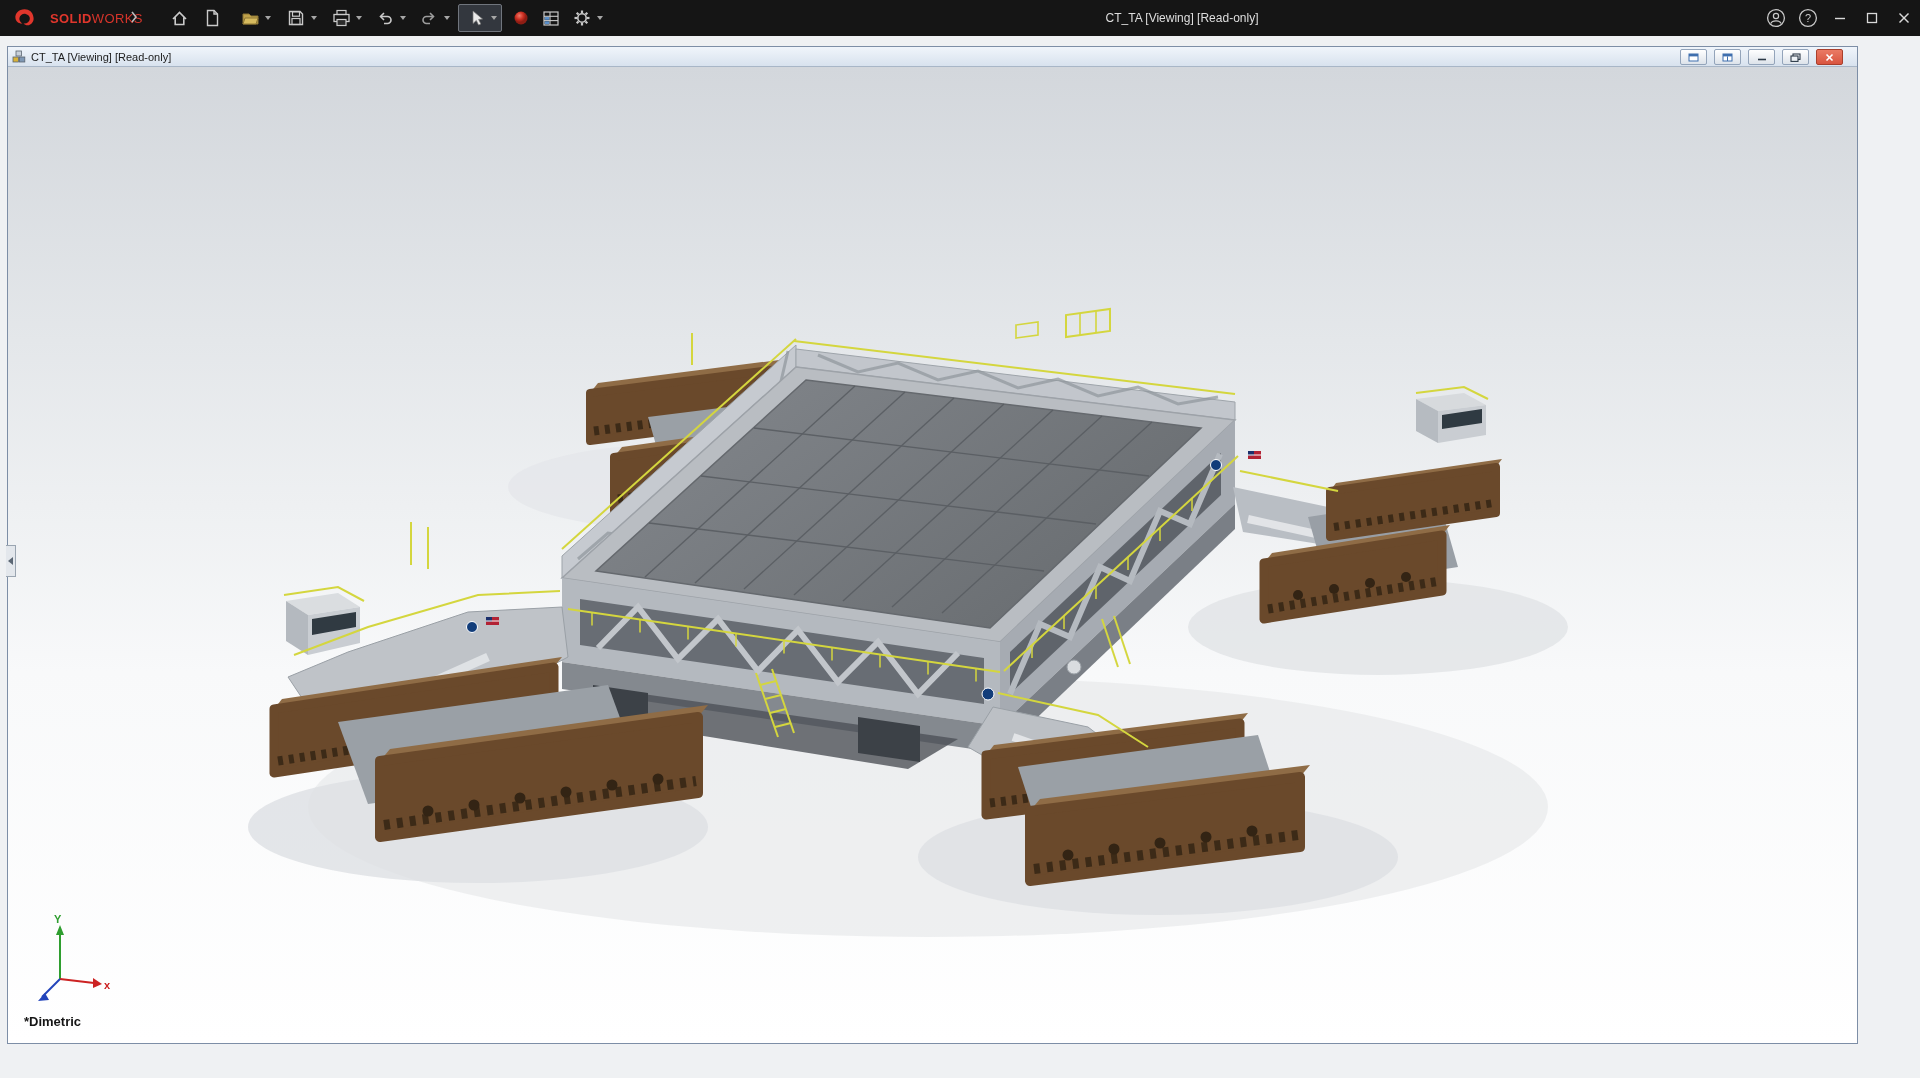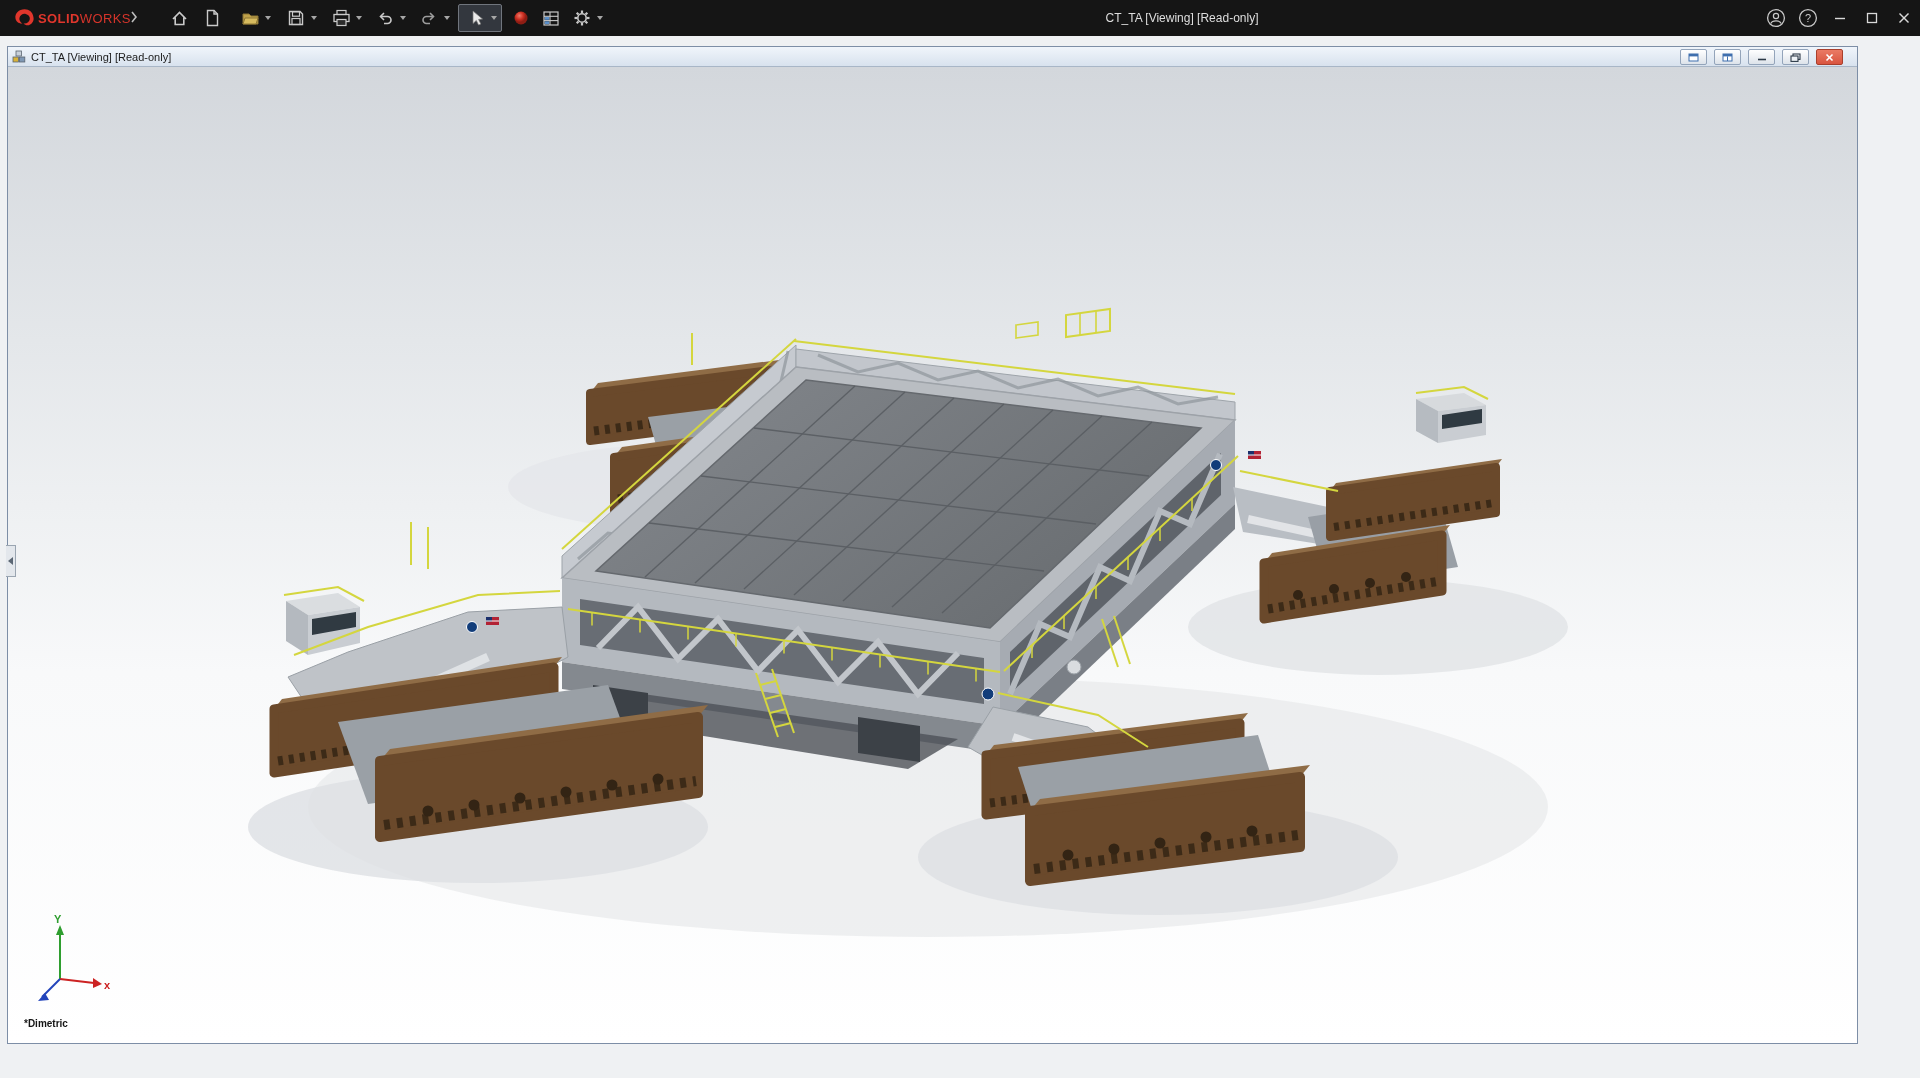--- a/index.html
+++ b/index.html
@@ -2,21 +2,21 @@
 <html><head>
 <meta charset="utf-8">
 <style>
   * { margin:0; padding:0; box-sizing:border-box; }
   html,body { width:1920px; height:1078px; overflow:hidden;
     font-family:"Liberation Sans", "DejaVu Sans", sans-serif; background:#eff1f3; }
 
   
   .titlebar { position:absolute; left:0; top:0; width:1920px; height:36px;
     background:#151515; z-index:50; }
-  .brand { position:absolute; left:10px; top:0; height:36px; display:flex; align-items:center; gap:2px; }
+  .brand { position:absolute; left:10px; top:0; height:36px; display:flex; align-items:center; gap:14px; }
   .brand-text { font-size:13px; letter-spacing:.4px; color:#e0362c; }
   .brand-text .b { font-weight:700; }
   .brand-text .l { font-weight:400; opacity:.95; }
   .brand-chevron { position:absolute; left:130px; top:10px; }
   .tb-item { position:absolute; top:5px; height:26px; display:flex; align-items:center; }
   .tb-btn { width:26px; height:26px; display:flex; align-items:center; justify-content:center; border-radius:3px; }
   .caret { width:0; height:0; border-left:3.5px solid transparent; border-right:3.5px solid transparent;
     border-top:4px solid #a6a6a6; margin-left:2px; }
   .select-group { position:absolute; left:458px; top:4px; height:28px; padding:0 4px;
     background:#33373e; border:1px solid #70757d; border-radius:2px;
@@ -36,21 +36,21 @@
   .doc-title { font-size:11px; color:#1c1c1c; margin-left:5px; }
   .doc-controls { position:absolute; right:14px; top:2px; height:16px; display:flex; gap:7px; }
   .doc-btn { width:27px; height:16px; background:linear-gradient(#ffffff,#dde3ea);
     border:1px solid #93a4ba; border-radius:2px; display:flex; align-items:center; justify-content:center; }
   .doc-btn.close { background:linear-gradient(#ea7a64,#d9543f); border-color:#a93f2c; }
 
   
   .viewport { position:absolute; left:0; top:20px; width:1849px; height:976px;
     background:linear-gradient(to bottom, #d3d7dc 0%, #e4e7ea 28%, #f8f9fa 62%, #ffffff 100%); overflow:hidden; }
   .viewport svg.model { position:absolute; left:0; top:0; }
-  .orientation-label { position:absolute; left:16px; bottom:14px; font-size:10px;
+  .orientation-label { position:absolute; left:16px; bottom:14px; font-size:13px;
     font-weight:700; color:#151515; }
 
   
   .fm-tab { position:absolute; left:6px; top:545px; width:10px; height:32px;
     background:#e3e7ec; border:1px solid #9aa5b1; border-left:none; z-index:20;
     display:flex; align-items:center; justify-content:center; }
   .fm-tab .arrow { width:0; height:0; border-top:4px solid transparent; border-bottom:4px solid transparent;
     border-right:5px solid #5b6774; }
 </style>
 </head>

